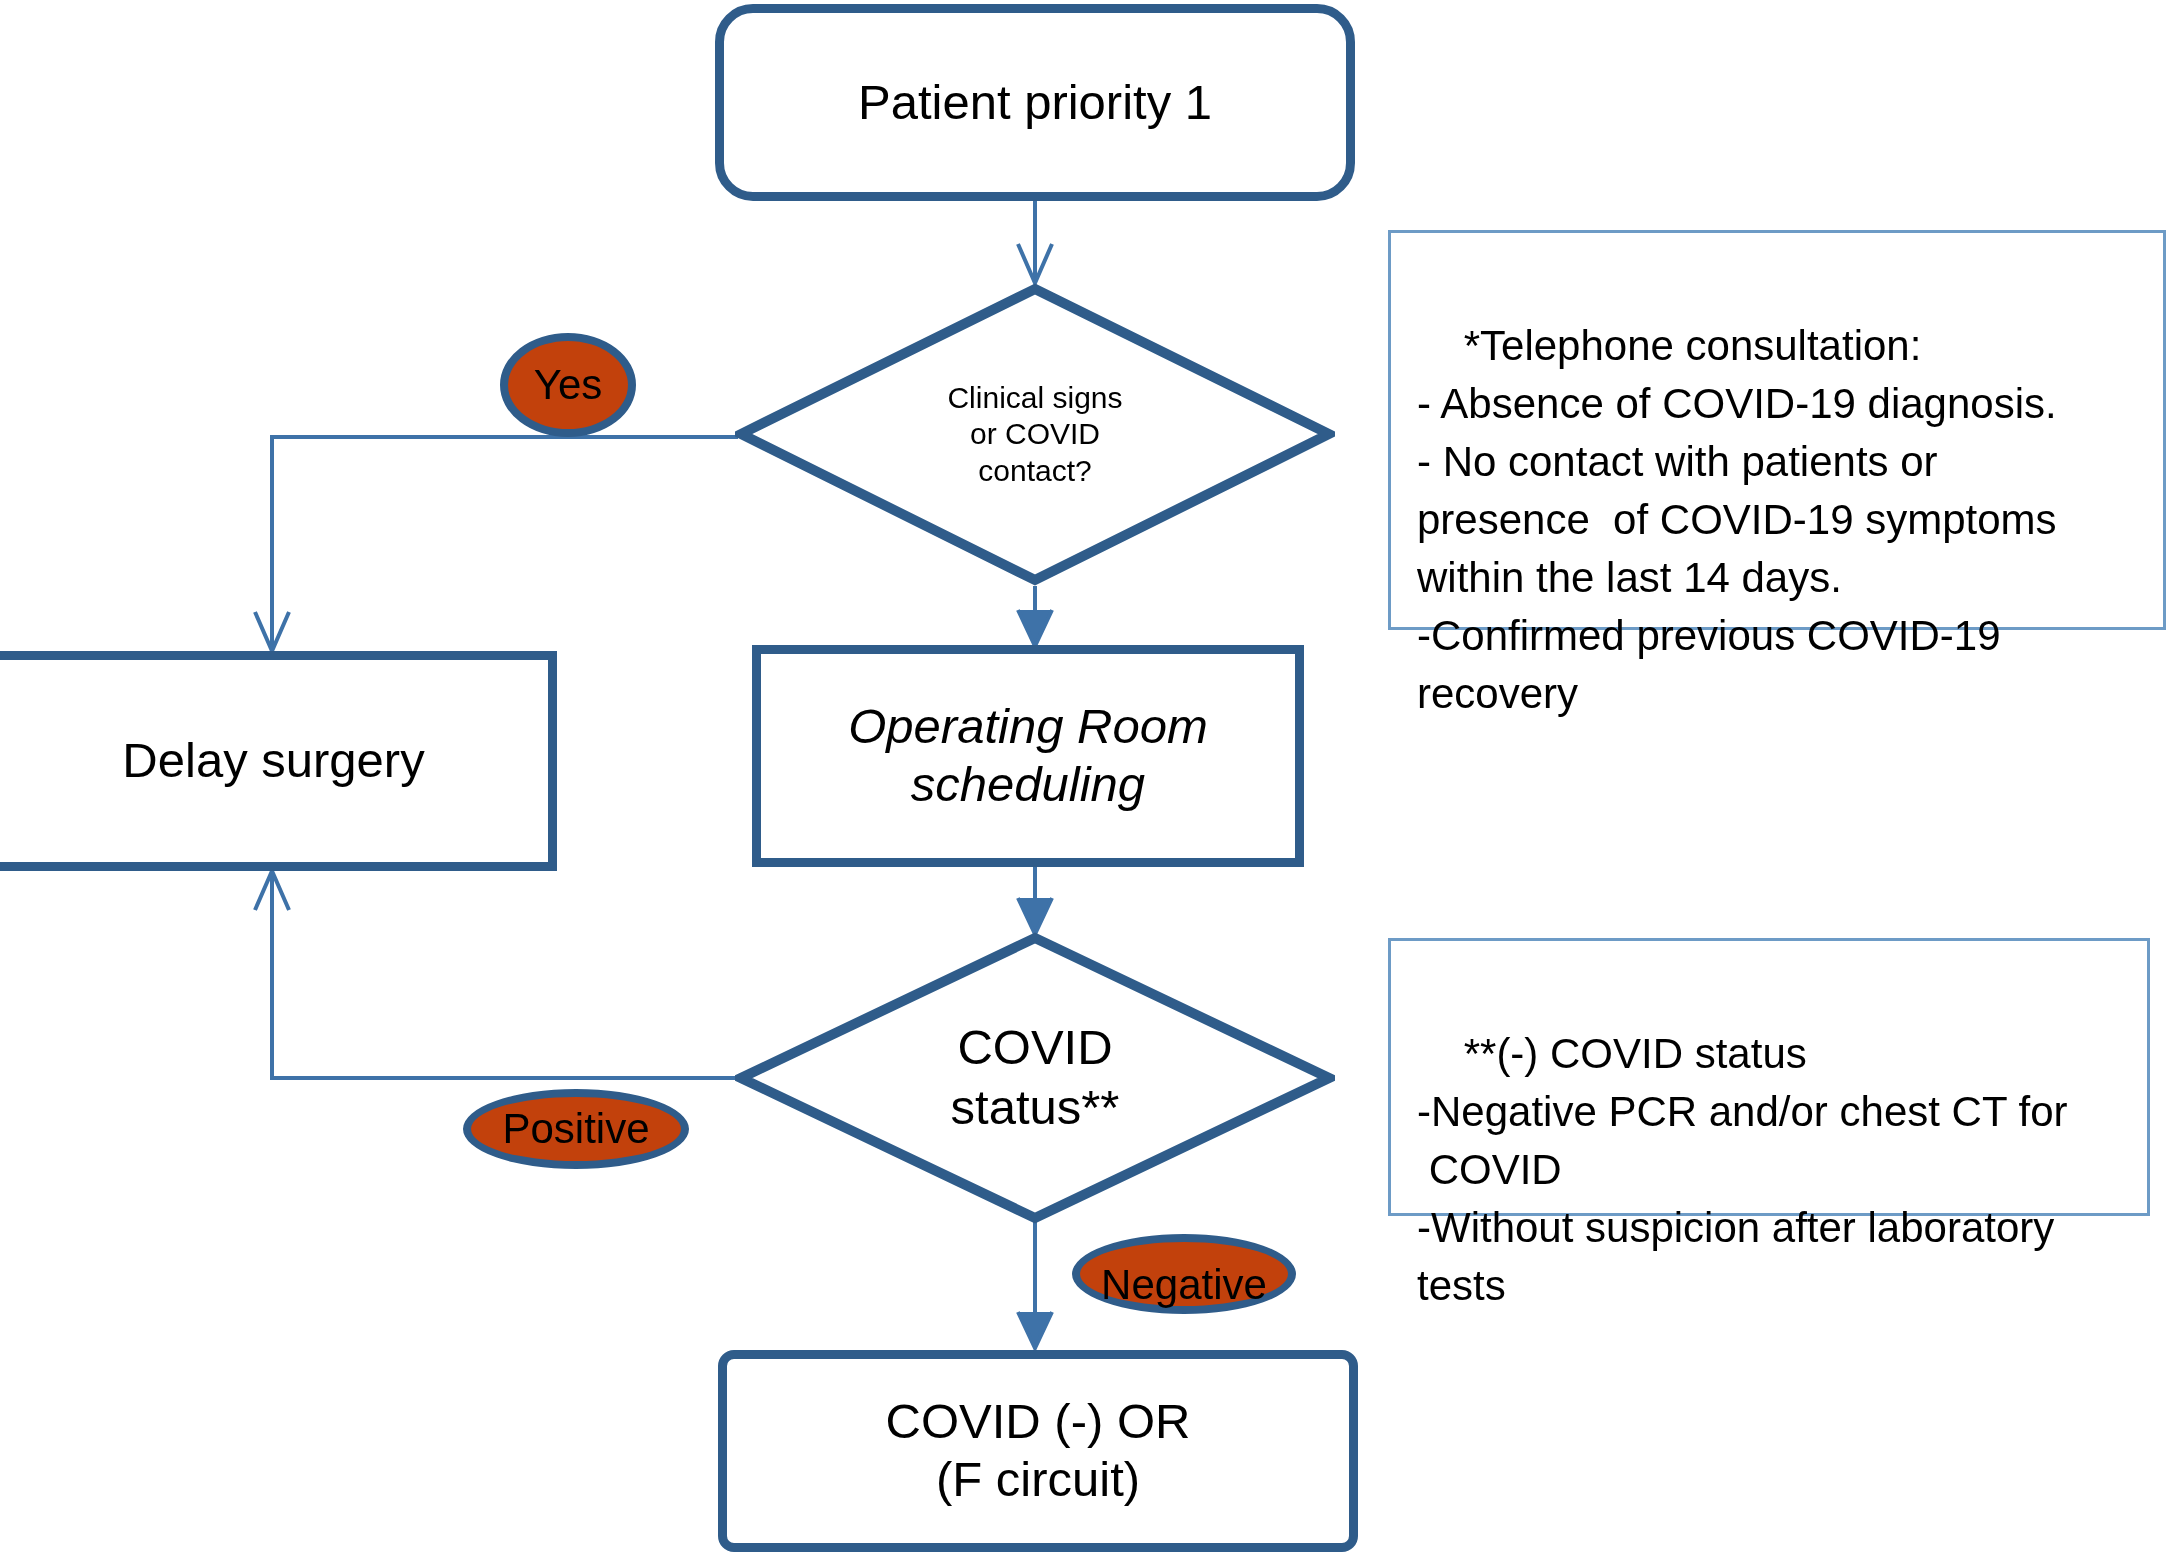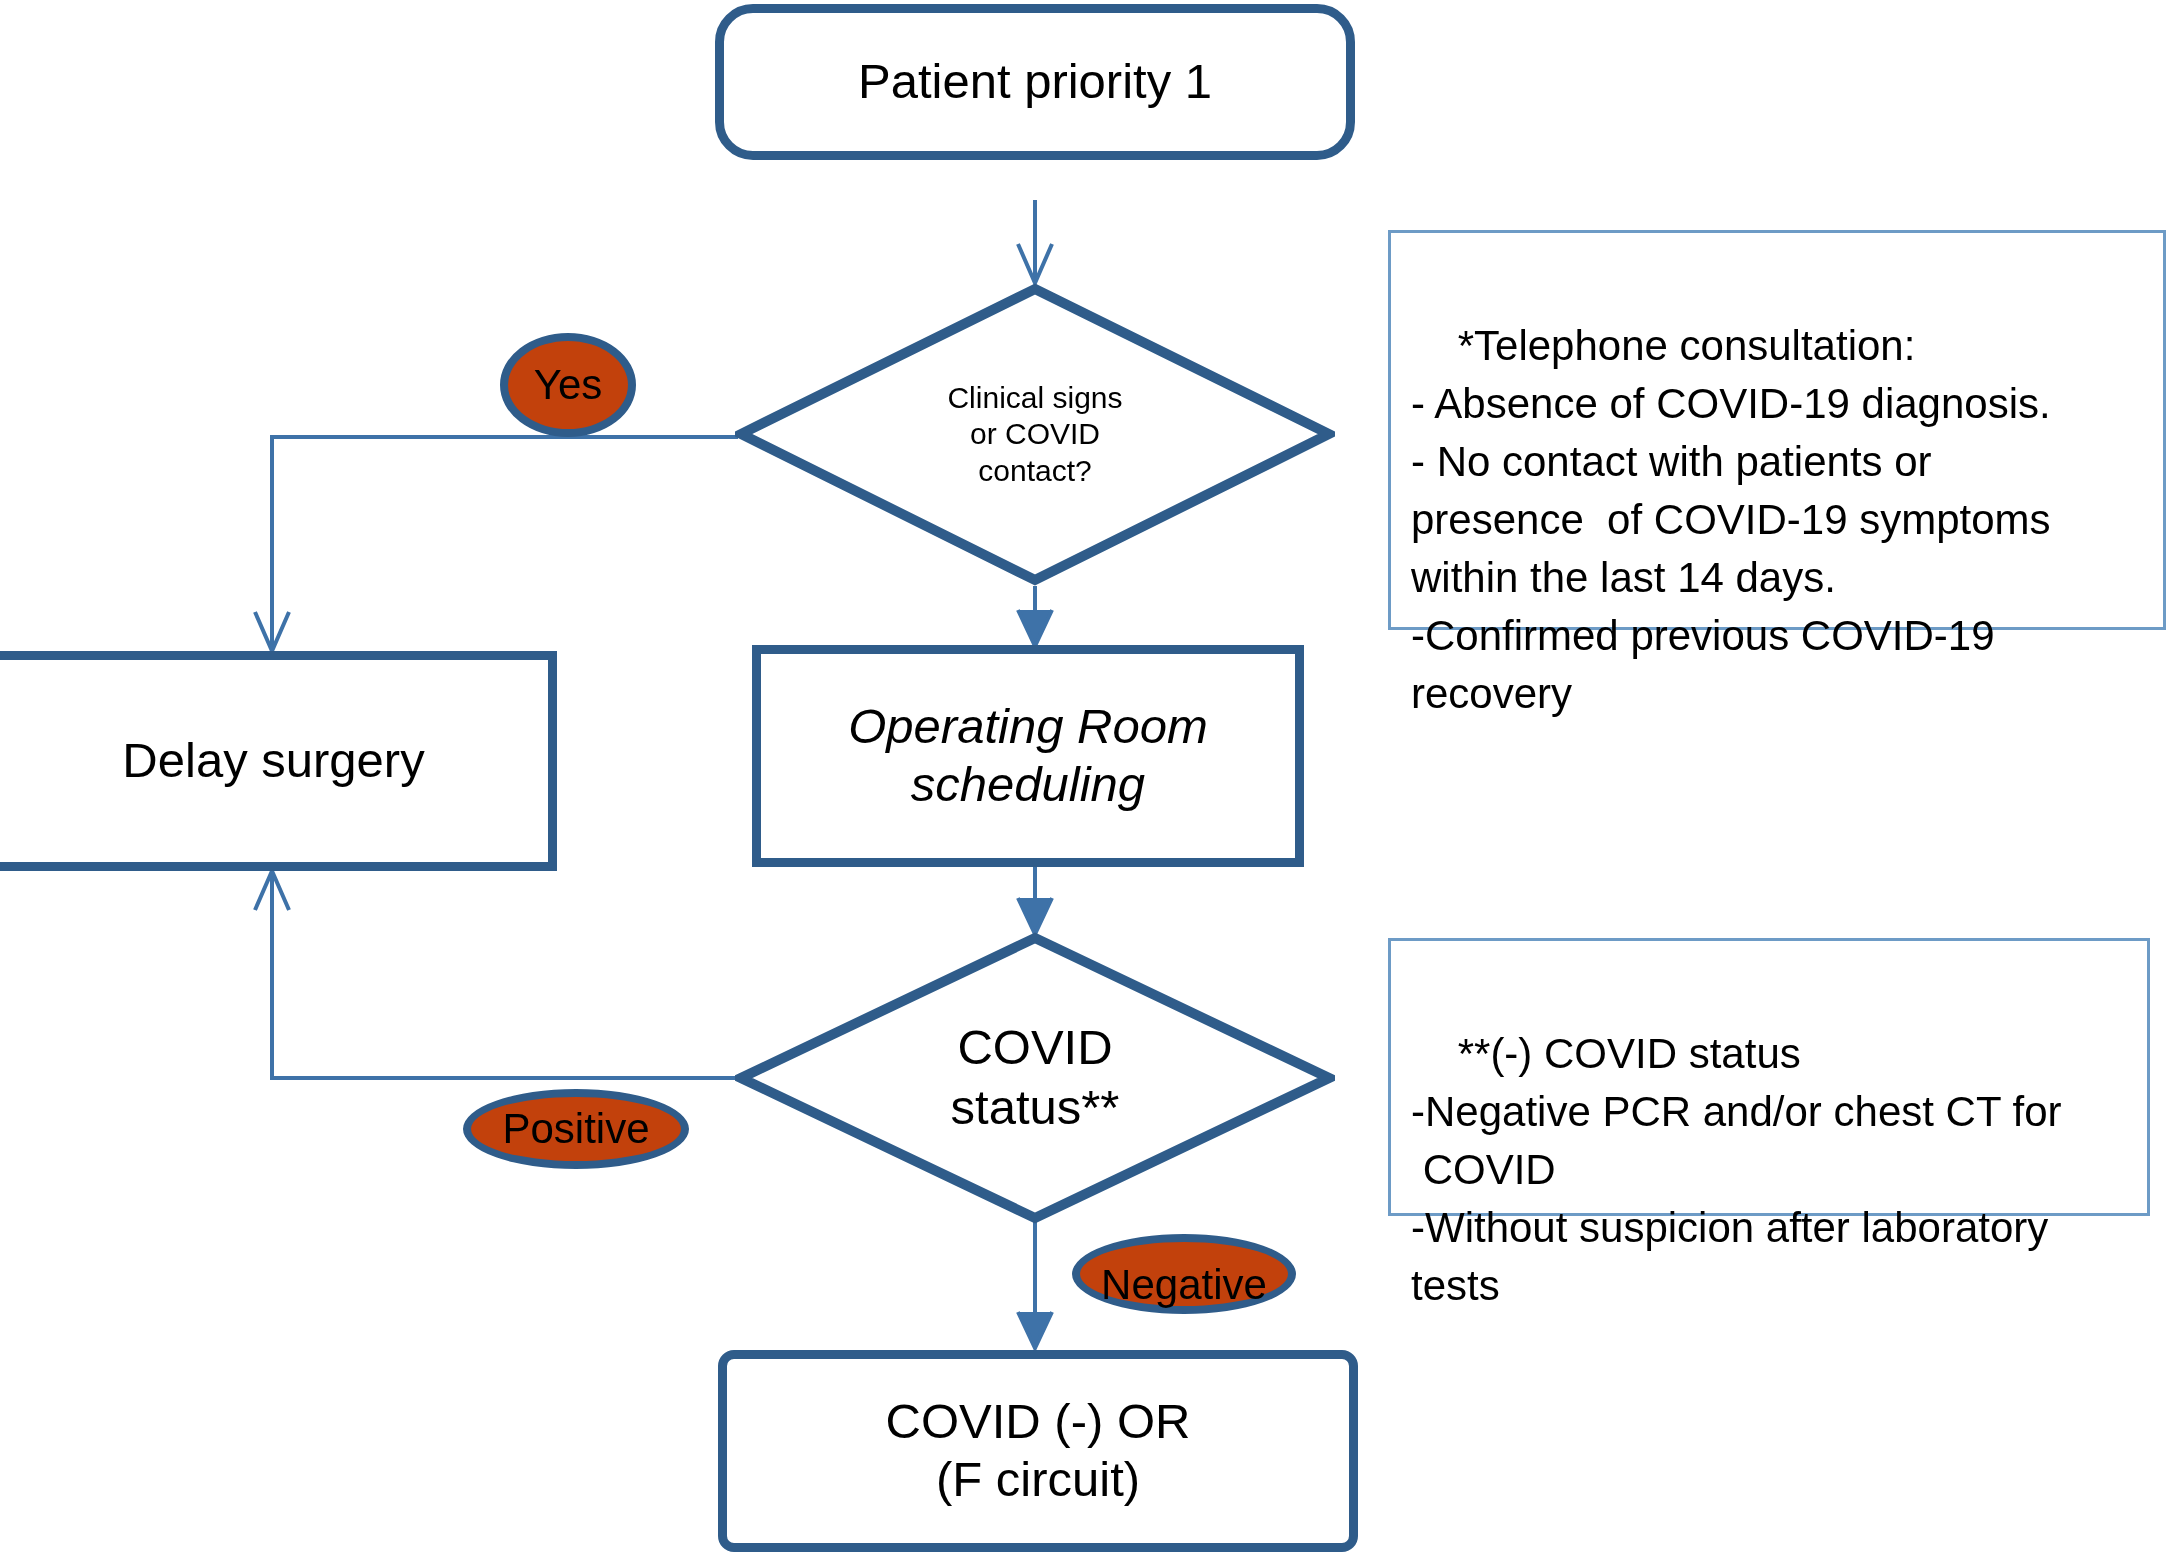--- a/index.html
+++ b/index.html
@@ -83,21 +83,21 @@
     line-height: 1;
   }
   .note {
     position: absolute;
     box-sizing: border-box;
     border: 3px solid #6D9BC6;
     background: #ffffff;
     color: #000000;
     font-size: 42px;
     line-height: 1.38;
-    padding: 26px 22px 20px 20px;
+    padding: 26px 22px 20px 26px;
     white-space: pre-wrap;
   }
 </style>
 </head>
 <body>
 
 <div id="canvas">
 
   <svg class="wires" viewBox="0 0 2167 1558" xmlns="http://www.w3.org/2000/svg">
     <defs>
@@ -133,21 +133,21 @@
       <path d="M738,1078 L272,1078 L272,872" fill="none" stroke="#3E72A8" stroke-width="4"></path>
       <path d="M255,910 L272,871 L289,910" fill="none" stroke="#3E72A8" stroke-width="4"></path>
     </g>
 
     <g>
       <line x1="1035" y1="1222" x2="1035" y2="1346" stroke="#3E72A8" stroke-width="4"></line>
       <path d="M1018,1312 L1035,1348 L1052,1312" fill="#3E72A8" stroke="#3E72A8" stroke-width="4"></path>
     </g>
   </svg>
 
-  <div class="node term" style="left:715px; top:4px; width:640px; height:156px;">
+  <div class="node term" style="left:715px; top:4px; width:640px; height:197px;">
     <span>Patient priority 1</span>
   </div>
 
   <div class="diamond-wrap" style="left:735px; top:283px; width:600px; height:303px;">
     <svg width="600" height="303" viewBox="0 0 600 303" xmlns="http://www.w3.org/2000/svg">
       <polygon points="300,6 594,151 300,297 6,151" fill="#ffffff" stroke="#2F5C8A" stroke-width="10"></polygon>
     </svg>
     <div class="diamond-label d1-label" style="white-space: pre-line;">Clinical signs
 or COVID
 contact?</div>

